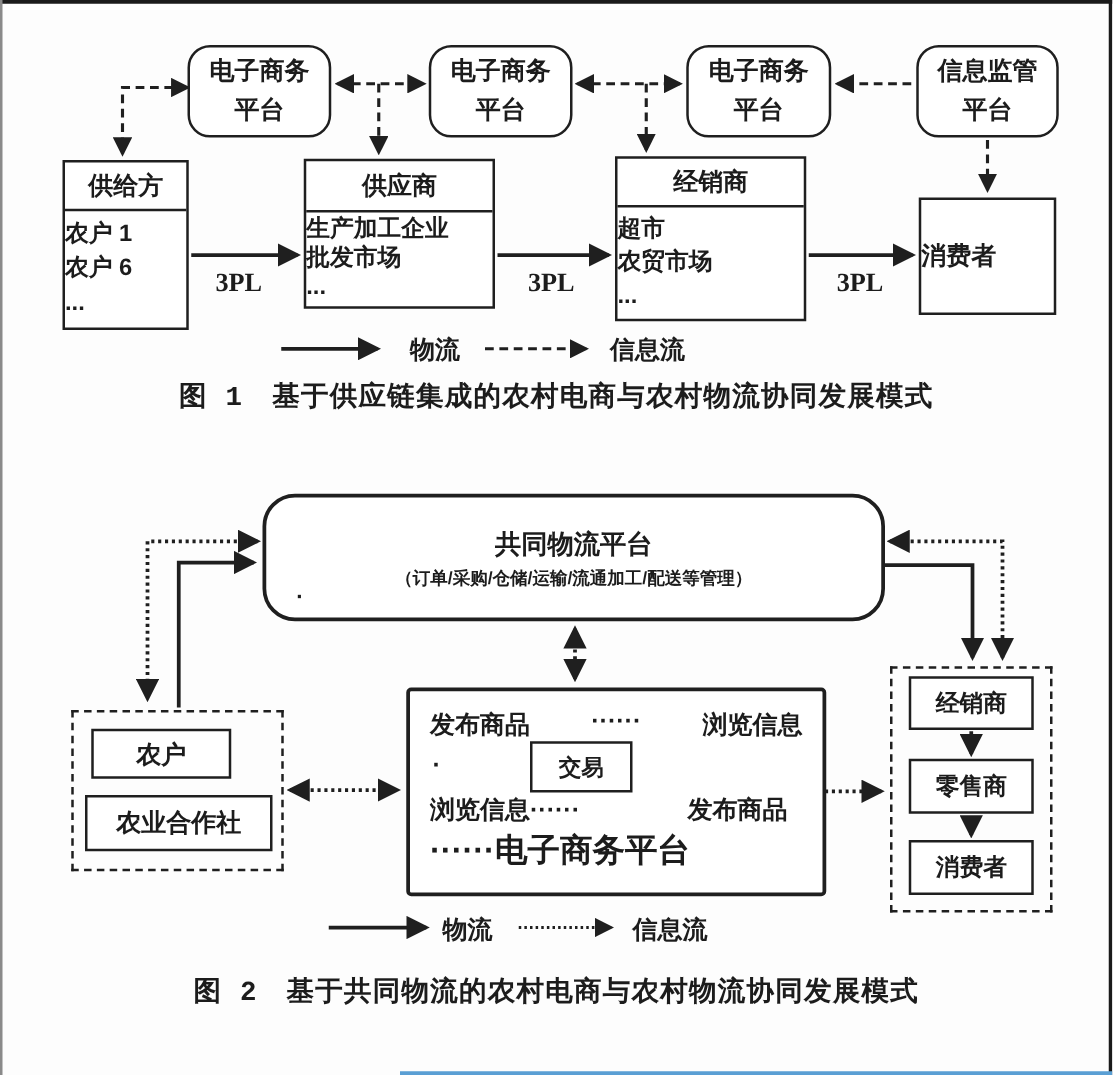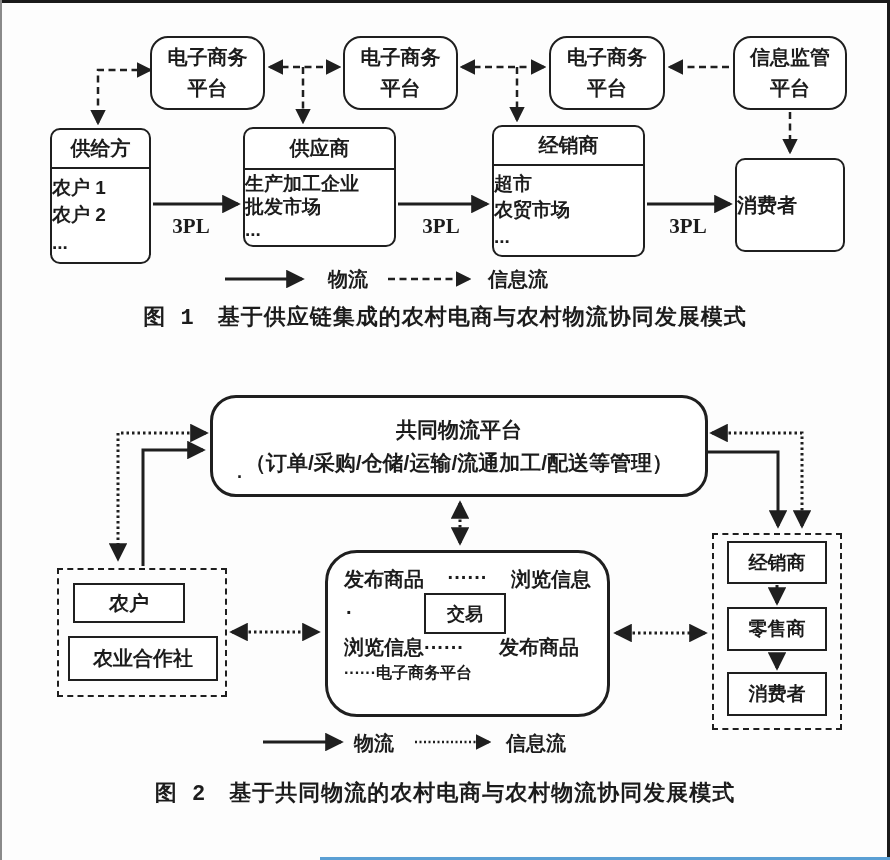--- a/index.html
+++ b/index.html
@@ -7,21 +7,21 @@
     position:relative; width:890px; height:860px; overflow:hidden;
     background:#fdfdfd; color:#1c1c1c;
     font-family:"Liberation Sans", sans-serif;
   }
   .box { position:absolute; box-sizing:border-box; border:2.5px solid #1f1f1f; background:#fff; }
   .platform1 {
     border-radius:18px; display:flex; flex-direction:column;
     align-items:center; justify-content:center;
     font-size:20px; font-weight:700; line-height:1.55; text-align:center;
   }
-  .chain { display:flex; flex-direction:column;border-radius:10px; }
+  .chain { display:flex; flex-direction:column; }
   .chain-hdr {
     border-bottom:2.5px solid #1f1f1f; display:flex; align-items:center; justify-content:center;
     font-size:20px; font-weight:700; flex:0 0 auto;
   }
   .chain-items {
     flex:1 1 auto; display:flex; flex-direction:column;
     align-items:flex-start; justify-content:space-evenly;
     font-size:19px; font-weight:700; line-height:1.1; padding:2px 0;
   }
   .dashed-group { position:absolute; box-sizing:border-box; border:2.5px dashed #1f1f1f; }
@@ -97,21 +97,21 @@
   </div>
   <div class="box platform1" style="left:733px; top:36px; width:114px; height:74px;">
     <span>信息监管</span>
     <span>平台</span>
   </div>
 
   <div class="box chain" style="left:50px; top:128px; width:101px; height:136px;">
     <div class="chain-hdr" style="height:37px;">供给方</div>
     <div class="chain-items">
       <span>农户 1</span>
-      <span>农户 2</span>
+      <span>农户 6</span>
       <span>...</span>
     </div>
   </div>
 
   <div class="box chain" style="left:243px; top:127px; width:153px; height:120px;">
     <div class="chain-hdr" style="height:39px;">供应商</div>
     <div class="chain-items">
       <span>生产加工企业</span>
       <span>批发市场</span>
       <span>...</span>
@@ -138,39 +138,39 @@
   <div class="lbl serif" style="left:665px; top:214px; width:46px; text-align:center; font-size:21px;">3PL</div>
 
   <div class="lbl" style="left:328px; top:266px; font-size:20px;">物流</div>
   <div class="lbl" style="left:488px; top:266px; font-size:20px;">信息流</div>
 
   <div class="caption" style="top:302px;">图 1　基于供应链集成的农村电商与农村物流协同发展模式</div>
 
   <div class="box" style="left:210px; top:395px; width:498px; height:102px; border-radius:26px; border-width:3px;
        display:flex; flex-direction:column; align-items:center; justify-content:center;">
     <div style="font-size:21px; font-weight:700;">共同物流平台</div>
-    <div style="font-size:21px; font-weight:700; margin-top:5px;">（订单/采购/仓储/运输/流通加工/配送等管理）</div>
+    <div style="font-size:14px; font-weight:700; margin-top:5px;">（订单/采购/仓储/运输/流通加工/配送等管理）</div>
     <span style="position:absolute; left:24px; bottom:6px; font-size:18px; font-weight:700;">·</span>
   </div>
 
-  <div class="box" style="left:325px; top:550px; width:285px; height:167px; border-radius:32px; border-width:3px;">
+  <div class="box" style="left:325px; top:550px; width:336px; height:167px; border-radius:4px; border-width:3px;">
     <div class="rowline" style="top:13px;">
       <span>发布商品</span>
       <span>······</span>
       <span>浏览信息</span>
     </div>
     <span style="position:absolute; left:18px; top:48px; font-size:20px; font-weight:700;">·</span>
     <div class="small-box" style="left:96px; top:40px; width:82px; height:41px; font-size:18px; z-index:2;">
       <span>交易</span>
     </div>
     <div class="rowline" style="top:81px; padding-right:12px;">
       <span>浏览信息······</span>
       <span>发布商品</span>
     </div>
-    <div style="position:absolute; left:16px; top:110px; font-size:16px; font-weight:700;">······电子商务平台</div>
+    <div style="position:absolute; left:16px; top:110px; font-size:26px; font-weight:700;">······电子商务平台</div>
   </div>
 
   <div class="dashed-group" style="left:57px; top:568px; width:170px; height:129px;">
     <div class="small-box" style="left:9px; top:66px; width:150px; height:45px;">
       <span>农业合作社</span>
     </div>
     <div class="small-box" style="left:14px; top:13px; width:112px; height:40px;">
       <span>农户</span>
     </div>
   </div>

